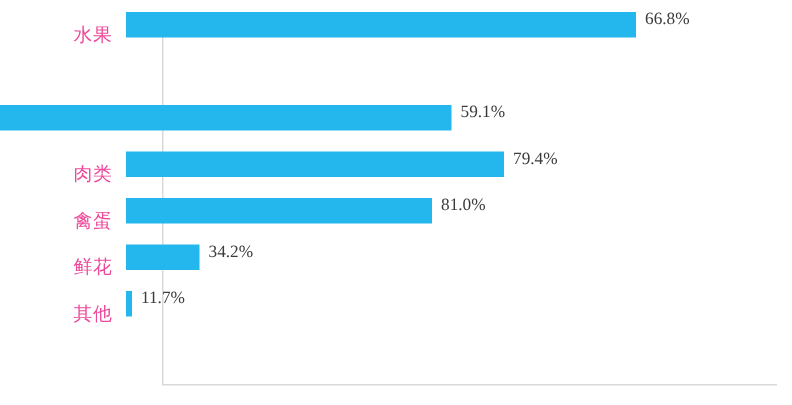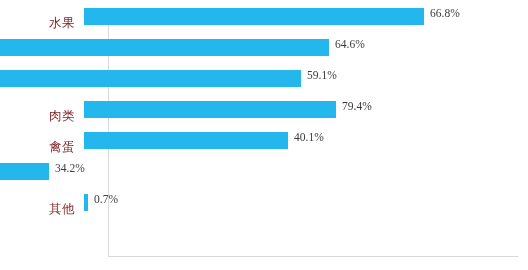--- a/index.html
+++ b/index.html
@@ -30,21 +30,21 @@
     align-items: center;
     height: 31px;
     box-sizing: border-box;
   }
   .cat-label {
     width: 84px;
     text-align: right;
     padding-right: 9px;
     box-sizing: border-box;
     font-size: 12.5px;
-    color: #7f1d1d;
+    color: #ec4899;
     letter-spacing: 0.5px;
     white-space: nowrap;
     line-height: 1;
   }
   .bar-area {
     position: relative;
     flex: 1;
     height: 31px;
     display: flex;
     align-items: flex-start;
@@ -89,24 +89,20 @@
 
     <div class="row">
       <div class="cat-label">水果</div>
       <div class="bar-area">
         <span class="bar" style="width:340px"></span>
         <span class="value-label">66.8%</span>
       </div>
     </div>
 
     <div class="row">
-      <div class="bar-area">
-        <span class="bar" style="width:329px"></span>
-        <span class="value-label">64.6%</span>
-      </div>
     </div>
 
     <div class="row">
       <div class="bar-area">
         <span class="bar" style="width:301px"></span>
         <span class="value-label">59.1%</span>
       </div>
     </div>
 
 
@@ -115,33 +111,34 @@
       <div class="bar-area">
         <span class="bar" style="width:252px"></span>
         <span class="value-label">79.4%</span>
       </div>
     </div>
 
     <div class="row">
       <div class="cat-label">禽蛋</div>
       <div class="bar-area">
         <span class="bar" style="width:204px"></span>
-        <span class="value-label">40.1%</span>
+        <span class="value-label">81.0%</span>
       </div>
     </div>
 
     <div class="row">
+      <div class="cat-label">鲜花</div>
       <div class="bar-area">
         <span class="bar" style="width:49px"></span>
         <span class="value-label">34.2%</span>
       </div>
     </div>
 
     <div class="row">
       <div class="cat-label">其他</div>
       <div class="bar-area">
         <span class="bar" style="width:4px"></span>
-        <span class="value-label">0.7%</span>
+        <span class="value-label">11.7%</span>
       </div>
     </div>
 
   </div>
 </div>
 
 </body></html>

